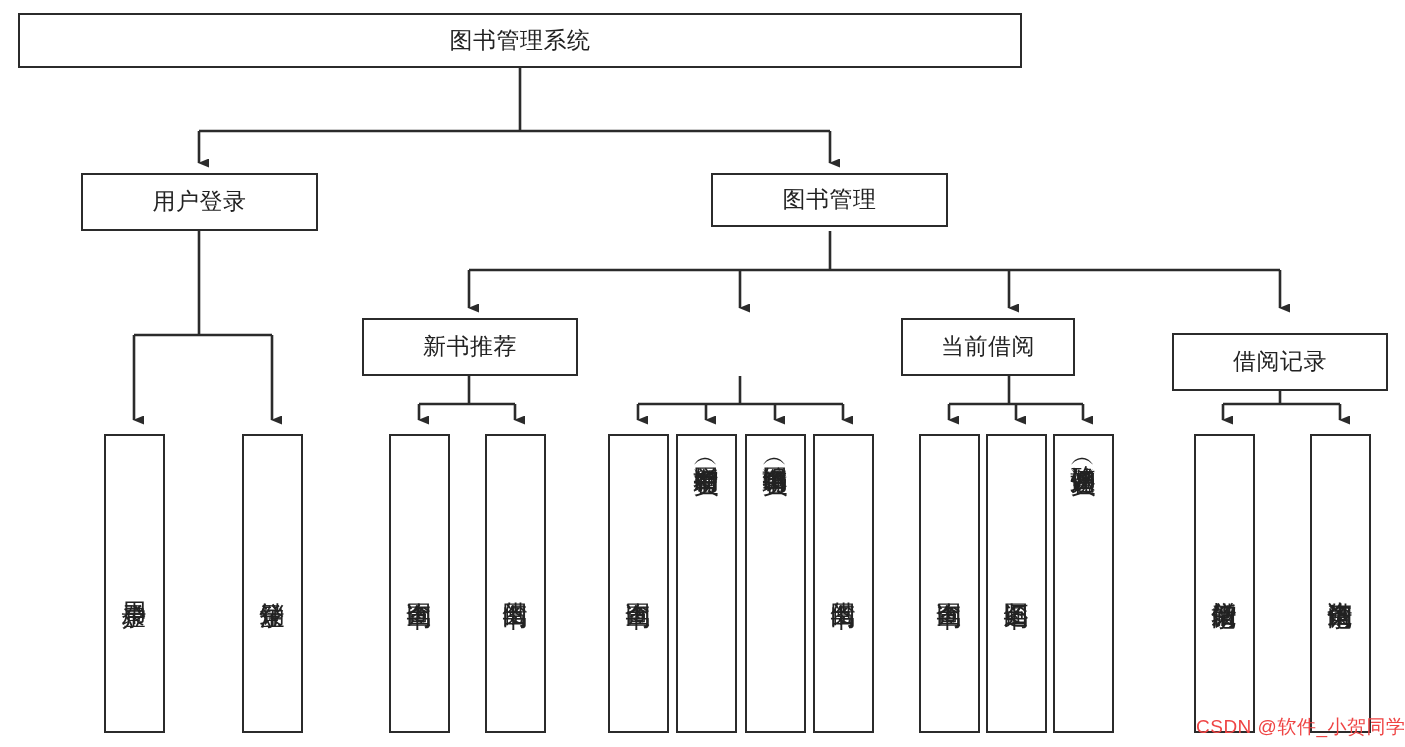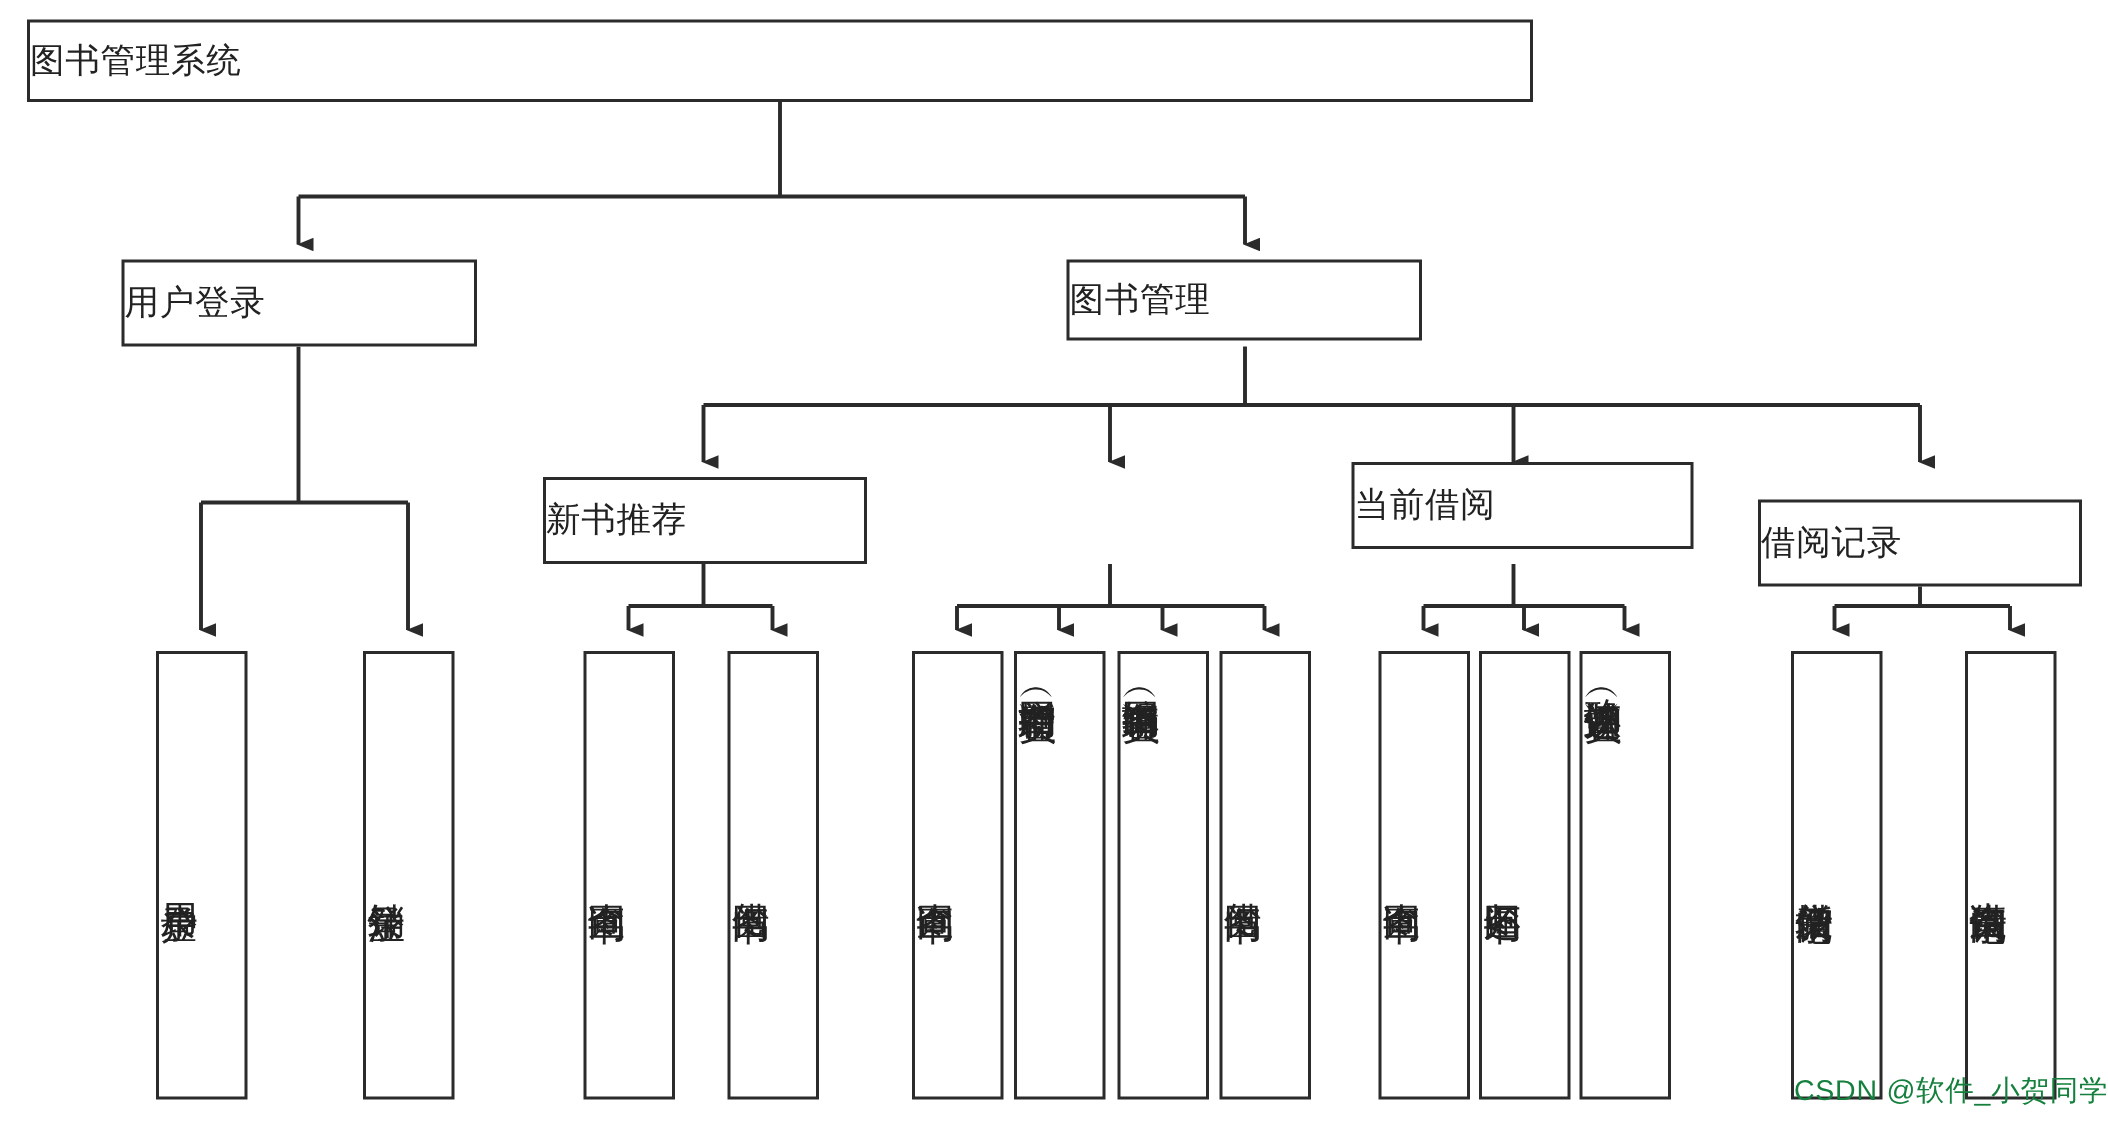--- a/index.html
+++ b/index.html
@@ -26,21 +26,21 @@
     height: 747px;
     pointer-events: none;
   }
   .node {
     position: absolute;
     box-sizing: border-box;
     background: #ffffff;
     border: 2px solid #2b2b2b;
     display: flex;
     align-items: center;
-    justify-content: flex-start;
+    justify-content: center;
     color: #222222;
     z-index: 2;
   }
   .node .label {
     display: block;
     text-align: center;
     line-height: 1.12;
     white-space: nowrap;
   }
   .node.horizontal .label {
@@ -65,21 +65,21 @@
   }
   .node.vertical.short {
     align-items: center;
     padding-top: 0;
   }
   .watermark {
     position: absolute;
     left: 1196px;
     top: 714px;
     font-size: 19px;
-    color: #15803d;
+    color: #ef4444;
     white-space: nowrap;
     z-index: 5;
     letter-spacing: 0.5px;
   }
 </style>
 </head>
 <body>
 
 <div id="diagram-root">
 
@@ -142,21 +142,21 @@
   <div class="node horizontal" style="left:81px; top:173px; width:237px; height:58px;">
     <span class="label">用户登录</span>
   </div>
   <div class="node horizontal" style="left:711px; top:173px; width:237px; height:54px;">
     <span class="label">图书管理</span>
   </div>
 
   <div class="node horizontal" style="left:362px; top:318px; width:216px; height:58px;font-family:Liberation Serif, serif;">
     <span class="label">新书推荐</span>
   </div>
-  <div class="node horizontal" style="left:901px; top:308px; width:228px; height:58px;">
+  <div class="node horizontal" style="left:901px; top:318px; width:174px; height:58px;">
     <span class="label">当前借阅</span>
   </div>
   <div class="node horizontal" style="left:1172px; top:318px; width:216px; height:58px;margin-top:15px;">
     <span class="label">借阅记录</span>
   </div>
 
   <div class="node vertical short" style="left:104px; top:434px; width:61px; height:299px;">
     <span class="label">用户登录</span>
   </div>
   <div class="node vertical short" style="left:242px; top:434px; width:61px; height:299px;">

